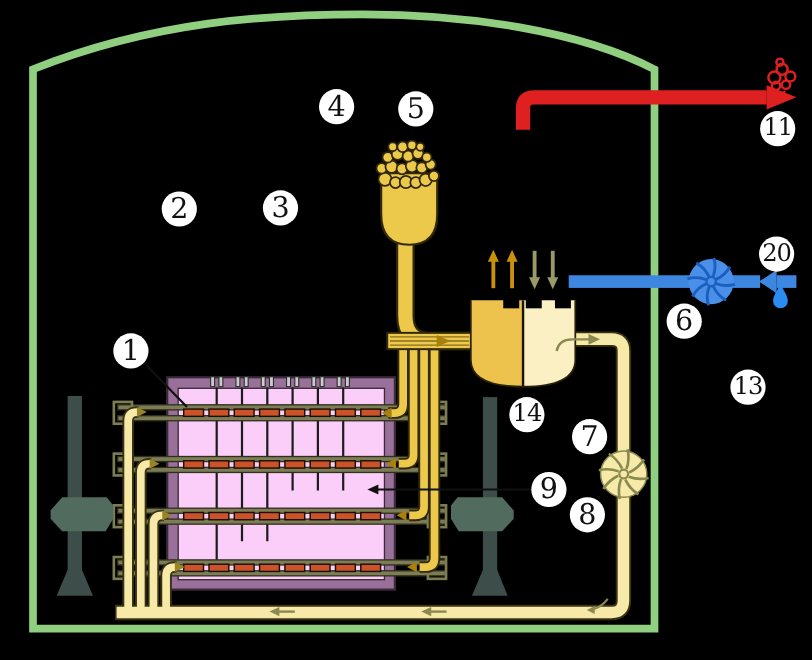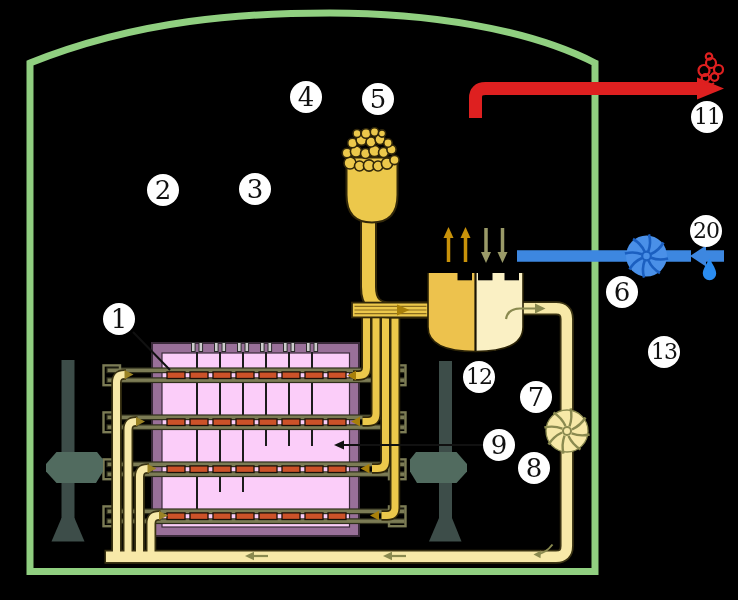--- a/index.html
+++ b/index.html
@@ -321,24 +321,24 @@
   <div class="callout" style="left:520px;top:381px">
       <span>7</span>
     </div>
   <div class="callout" style="left:518px;top:452px">
       <span>8</span>
     </div>
   <div class="callout" style="left:483px;top:429px">
       <span>9</span>
     </div>
   <div class="callout two" style="left:463px;top:361px">
-      <span>12</span>
+      <span>14</span>
     </div>
   <div class="callout two" style="left:691px;top:101px">
       <span>11</span>
     </div>
   <div class="callout two" style="left:690px;top:215px">
       <span>20</span>
     </div>
-  <div class="callout two" style="left:648px;top:336px">
+  <div class="callout two" style="left:664px;top:336px">
       <span>13</span>
     </div>
 </div>
 
 </body></html>

